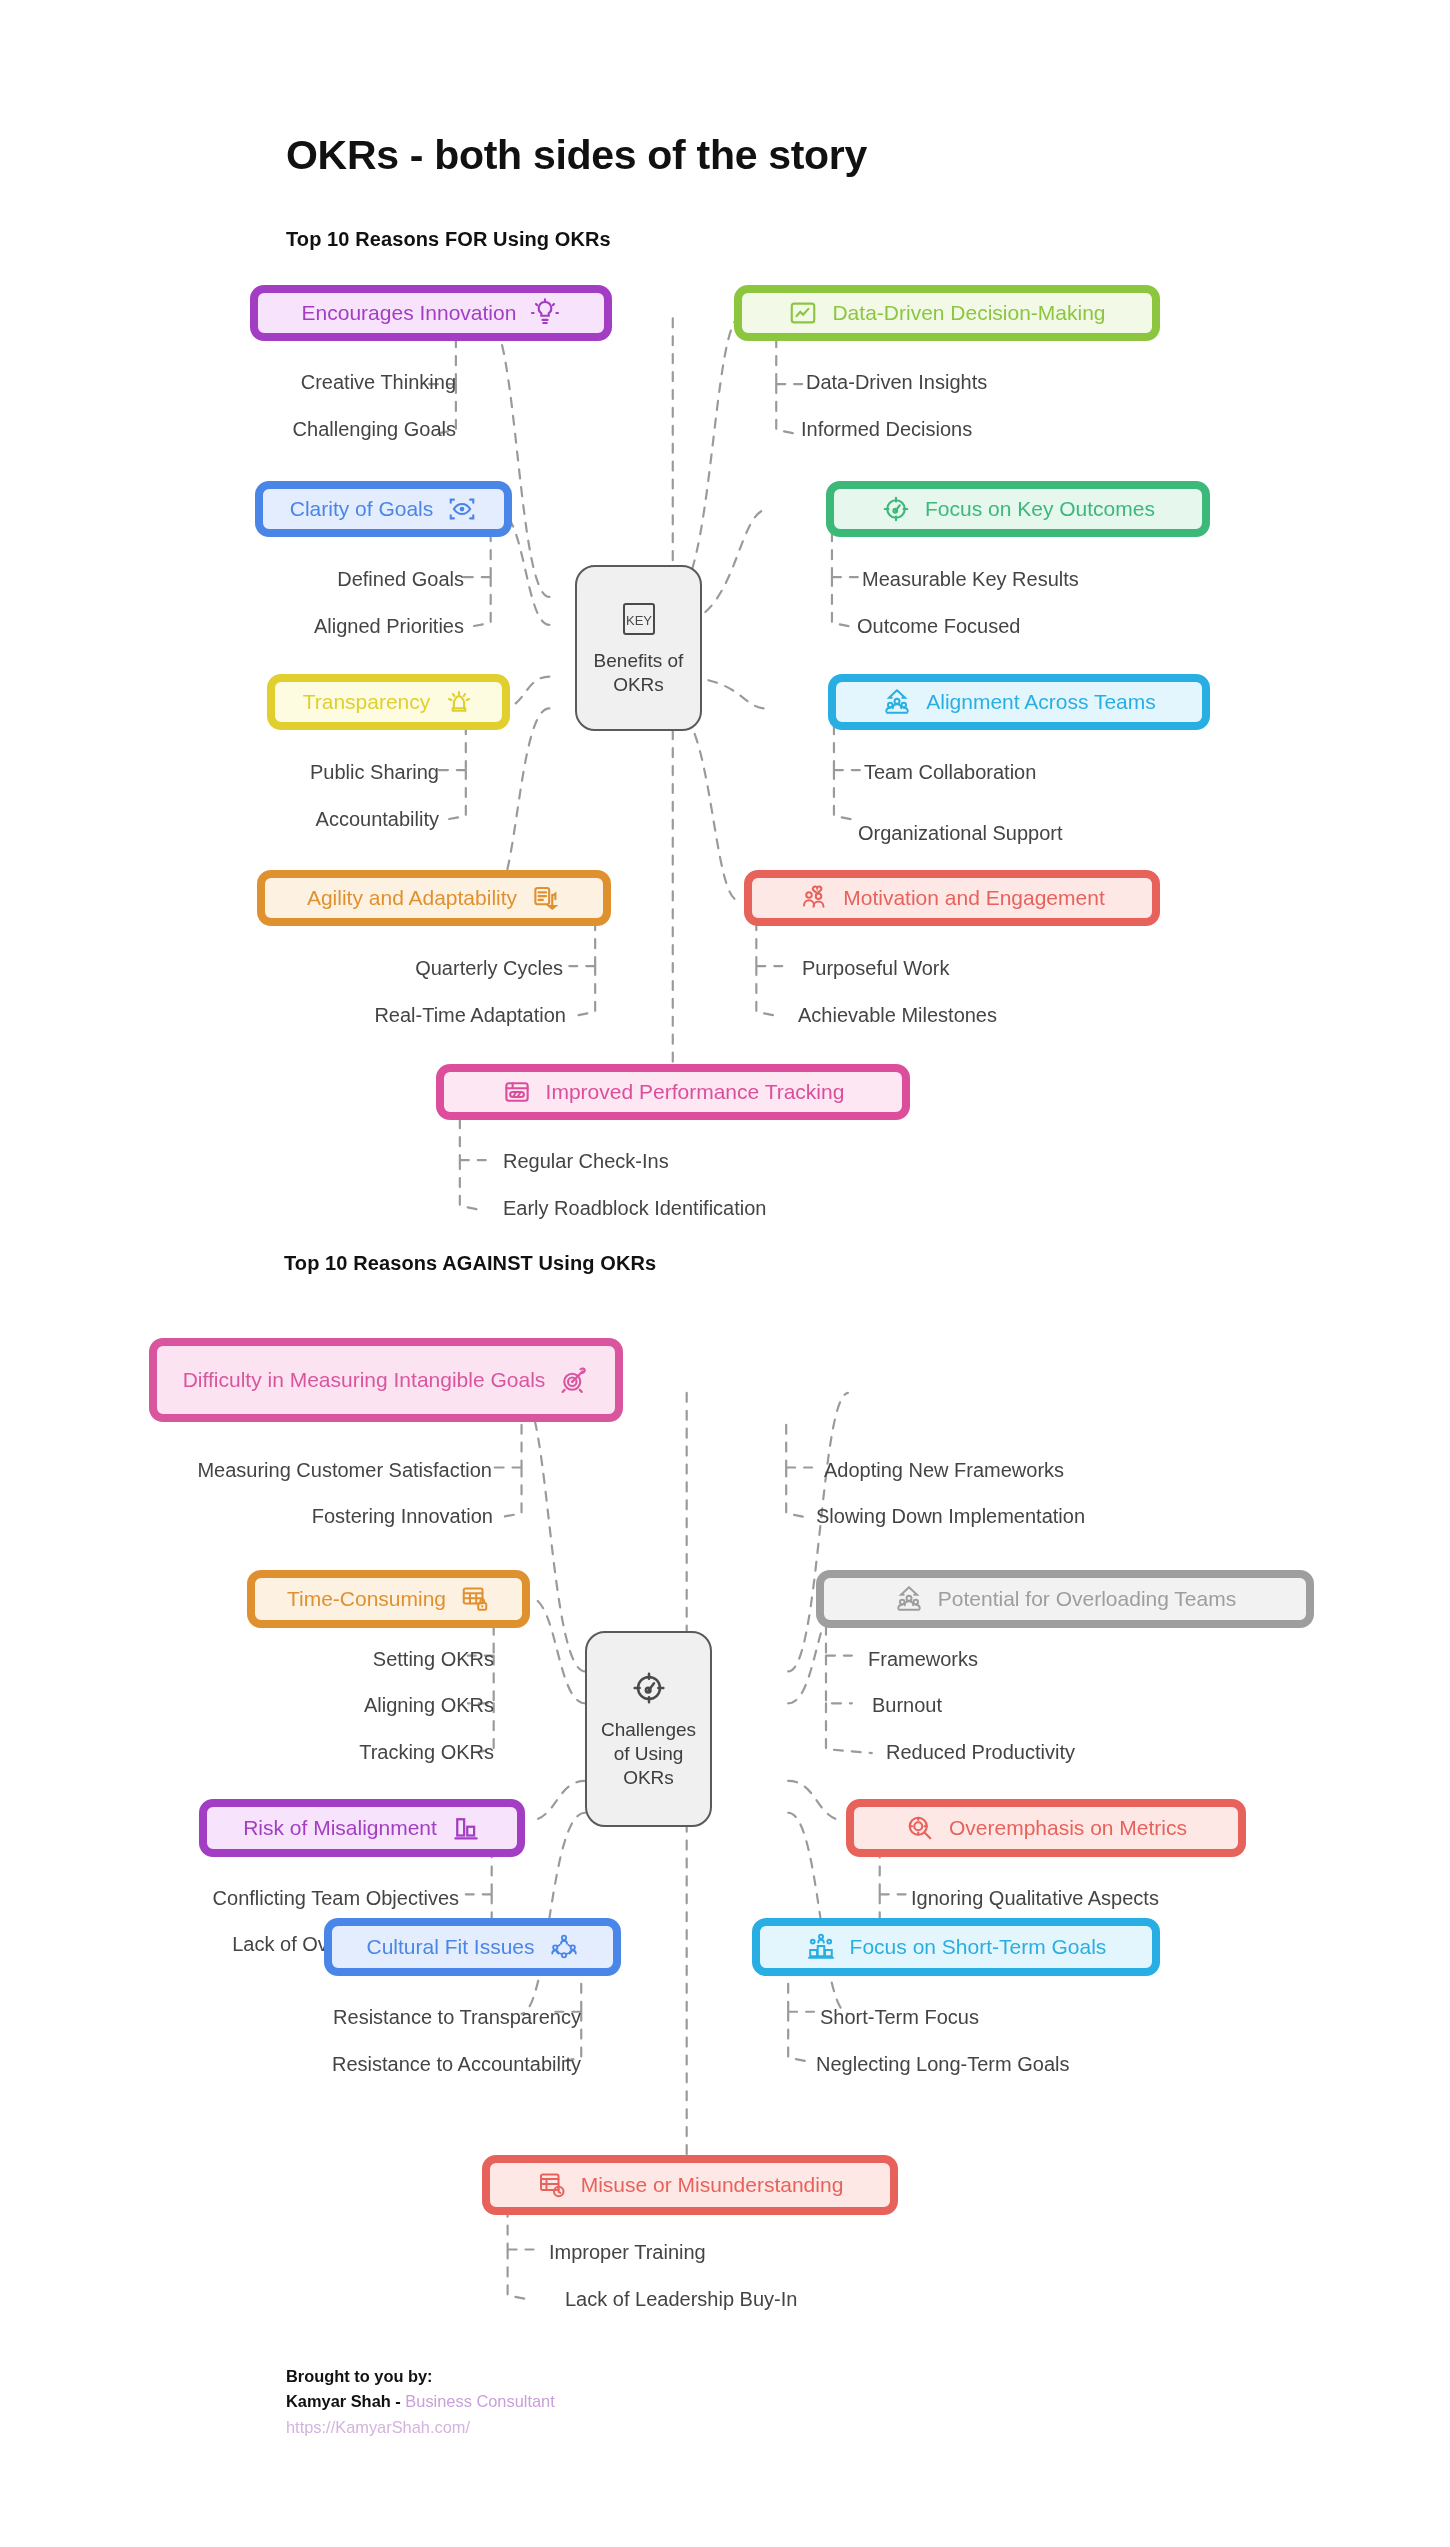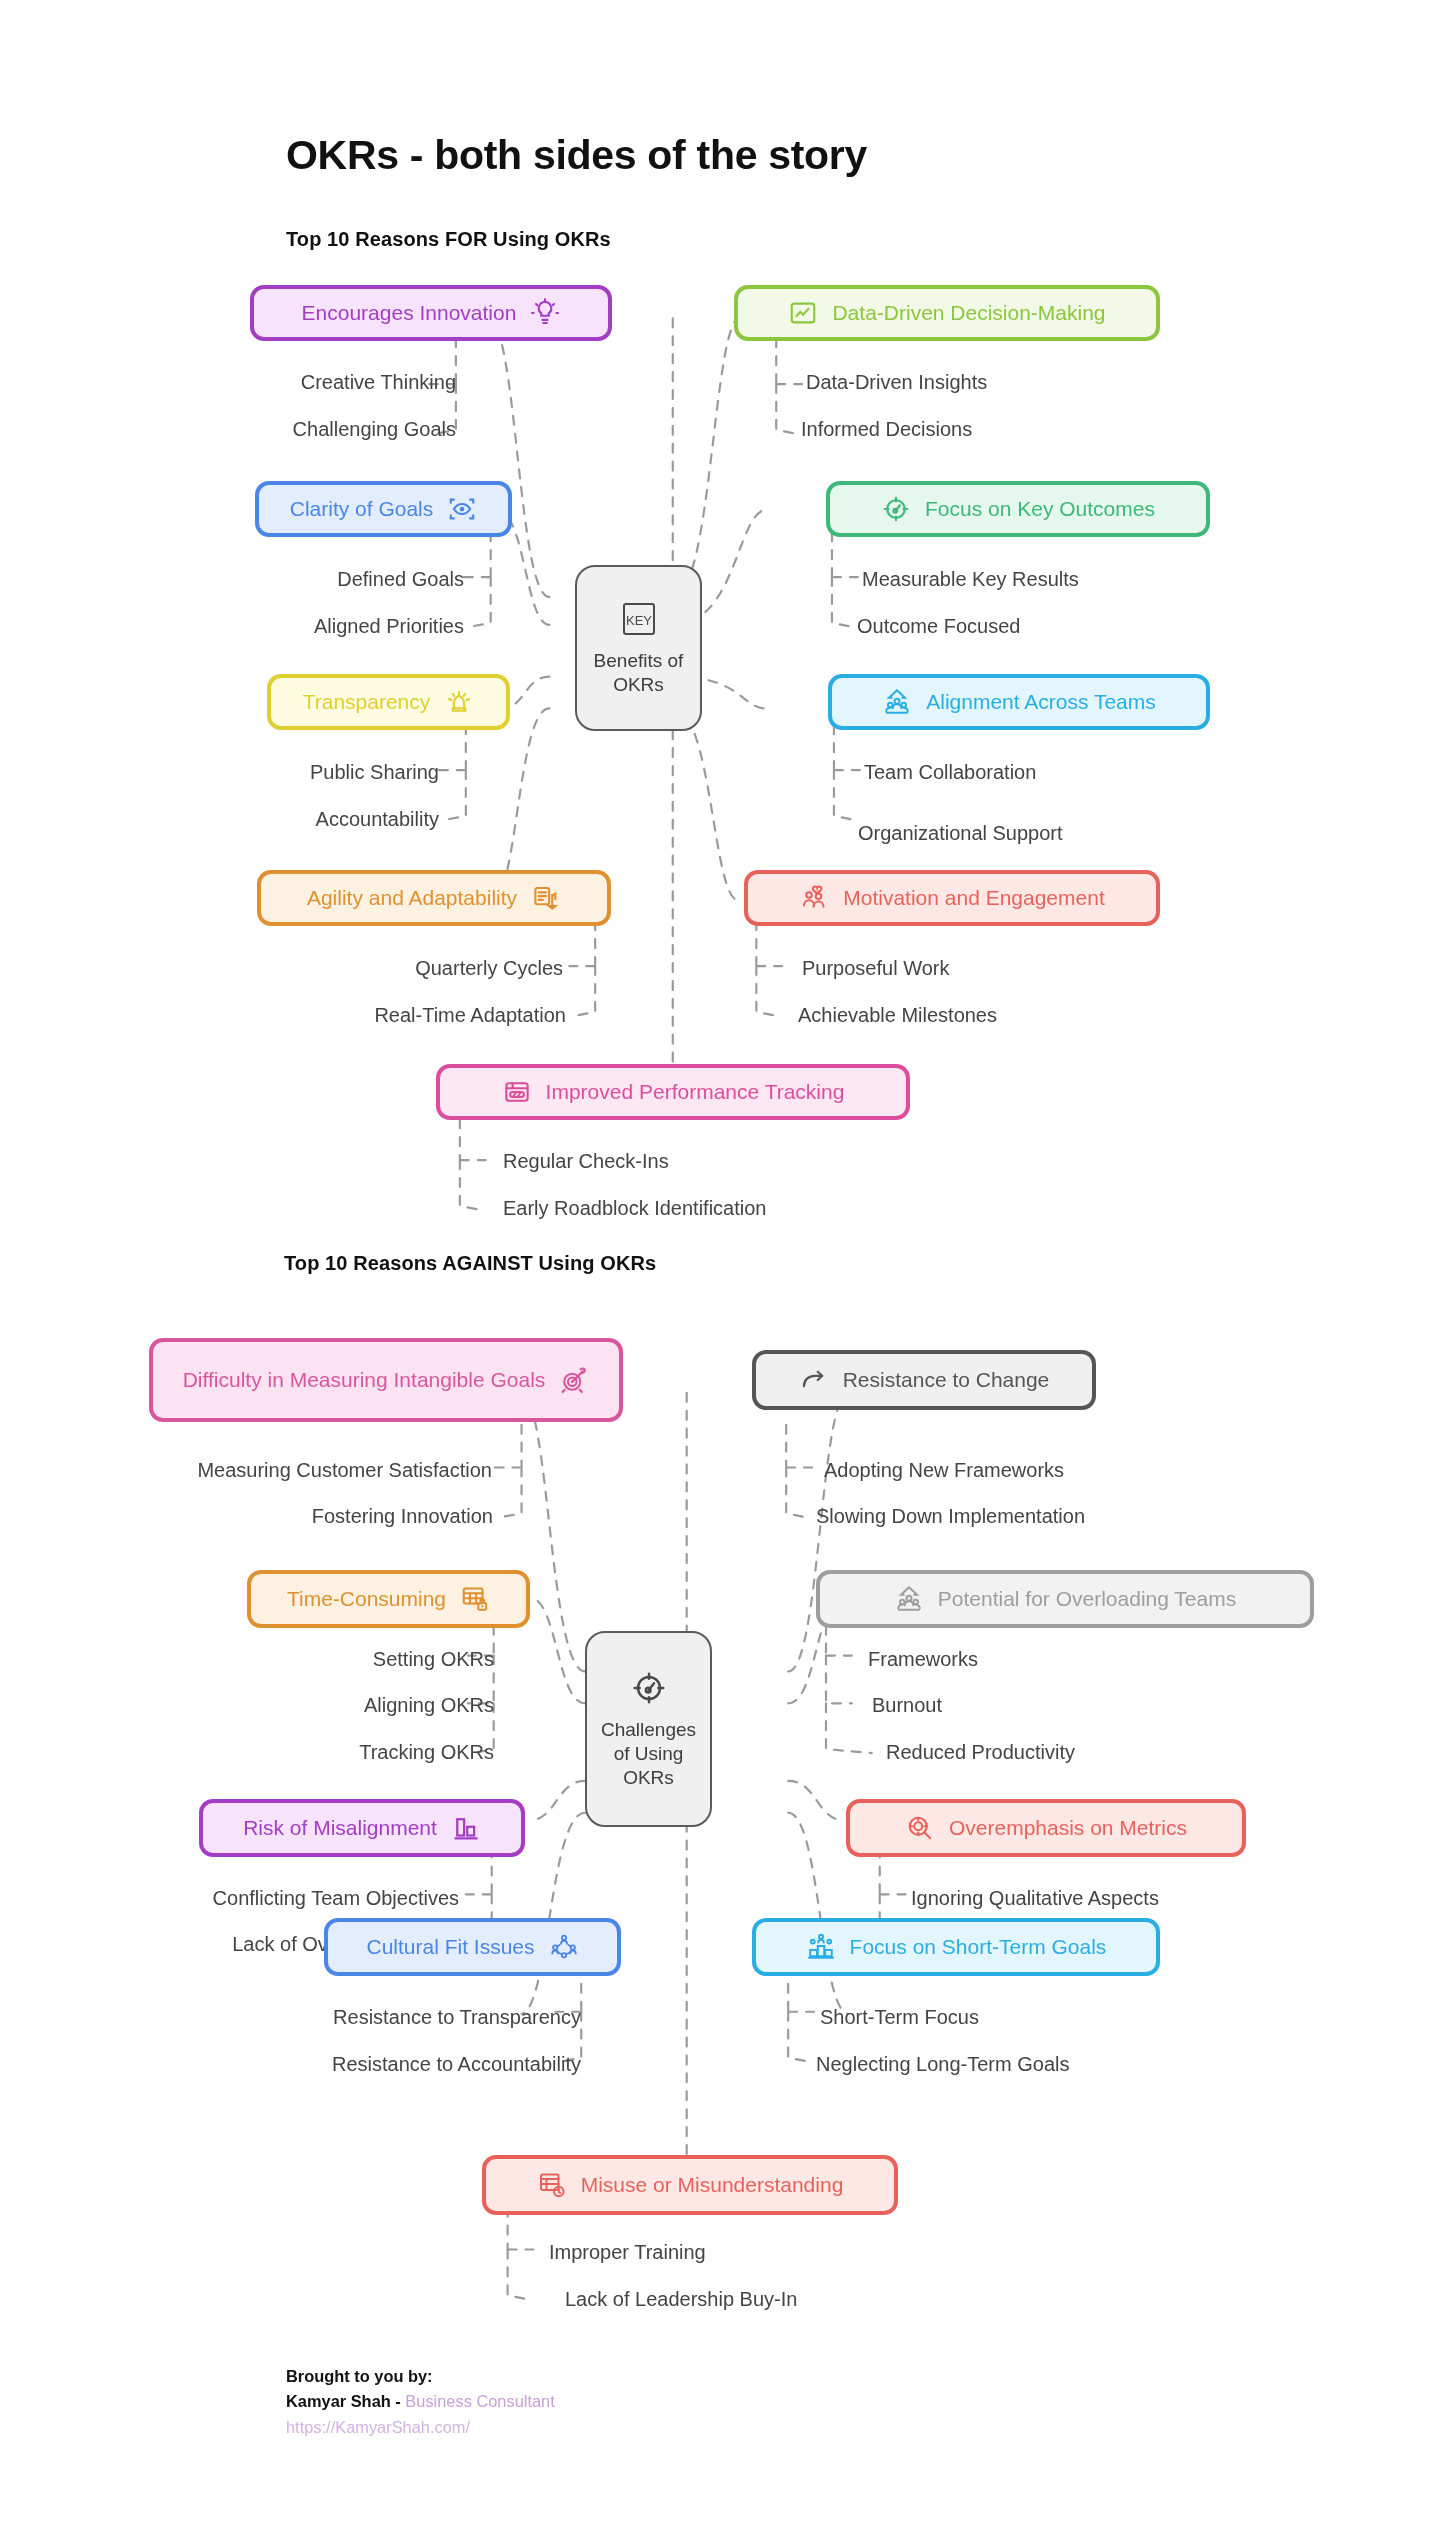--- a/index.html
+++ b/index.html
@@ -23,21 +23,21 @@
     letter-spacing:0.1px;
   }
   #head-for   { left:286px; top:228px; }
   #head-against { left:284px; top:1252px; }
 
   
   .node {
     position:absolute;
     box-sizing:border-box;
     border-radius:14px;
-    border:4px solid #1d4ed8;
+    border:8px solid #1d4ed8;
     display:flex; align-items:center; justify-content:center;
     gap:14px;
     padding:0 16px;
     font-size:21px;
     line-height:1.18;
     text-align:center;
     background:#f1f1f1;
   }
   .node .lbl { white-space:normal; }
   .node .ic  { flex:0 0 auto; width:30px; height:30px; display:block; }
@@ -282,27 +282,20 @@
         <circle cx="10.6" cy="13.4" r="3.4"></circle>
       <circle cx="10.6" cy="13.4" r="1" fill="#d9569f" stroke="none"></circle>
       <path d="M10.6 13.4L19 5"></path>
       <path d="M17.2 3.4c1.4-1 3.2-.6 3.4.6.2 1.4-1.2 2.6-2.8 2.4"></path>
       <path d="M4.5 19.9l-1.6 1.6M16.6 19.9l1.6 1.6"></path>
     </svg>
   </div>
   <div class="leaf r" style="left:159px; top:1459px; width:333px;">Measuring Customer Satisfaction</div>
   <div class="leaf r" style="left:259px; top:1505px; width:234px;">Fostering Innovation</div>
 
-  <div class="node" style="left:752px; top:1350px; width:344px; height:60px; border-color:#565656; background:#f0f0f0; color:#565656;">
-    <svg class="ic" viewBox="0 0 24 24" fill="none" stroke="#565656" stroke-width="1.8" stroke-linecap="round" stroke-linejoin="round">
-      <path d="M4 17c0-5 3.6-8.4 8.6-8.4h5.6"></path>
-      <path d="M15 5.4l3.6 3.2L15 12"></path>
-    </svg>
-    <span class="lbl">Resistance to Change</span>
-  </div>
   <div class="leaf" style="left:824px; top:1459px;">Adopting New Frameworks</div>
   <div class="leaf" style="left:816px; top:1505px;">Slowing Down Implementation</div>
 
   <div class="node" style="left:247px; top:1570px; width:283px; height:58px; border-color:#e0912f; background:#fdf1e2; color:#e0912f;">
     <span class="lbl">Time-Consuming</span>
     <svg class="ic" viewBox="0 0 24 24" fill="none" stroke="#e0912f" stroke-width="1.6" stroke-linecap="round">
       <rect x="3" y="3.6" width="15" height="12" rx="1.4"></rect>
       <path d="M3 7.4h15M8 7.4v8.2M13 7.4v8.2M3 11.4h15"></path>
       <rect x="14.6" y="15.2" width="6.4" height="5.4" rx="1.2"></rect>
       <path d="M16.3 15.2v-1.5a1.5 1.5 0 0 1 3 0v1.5"></path>

